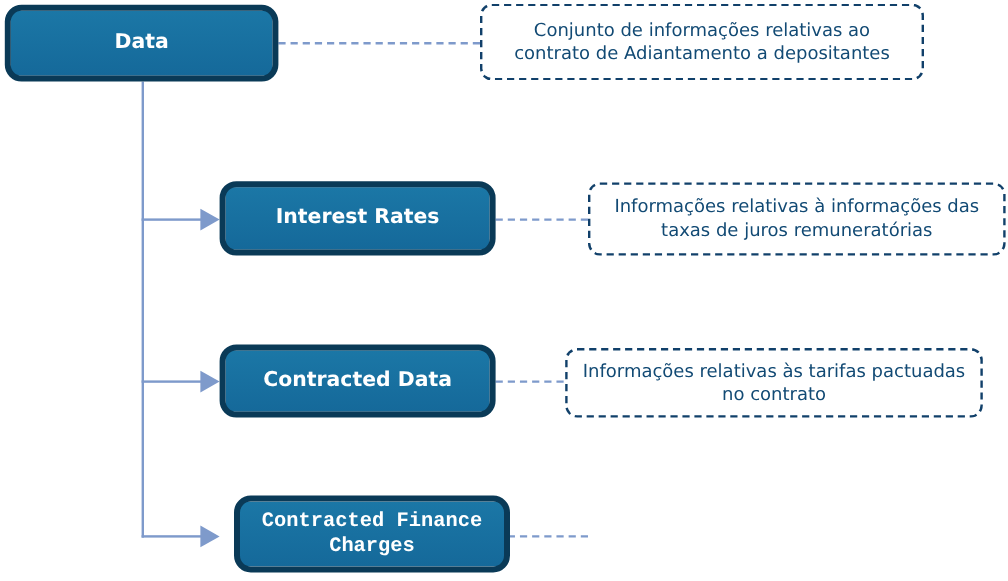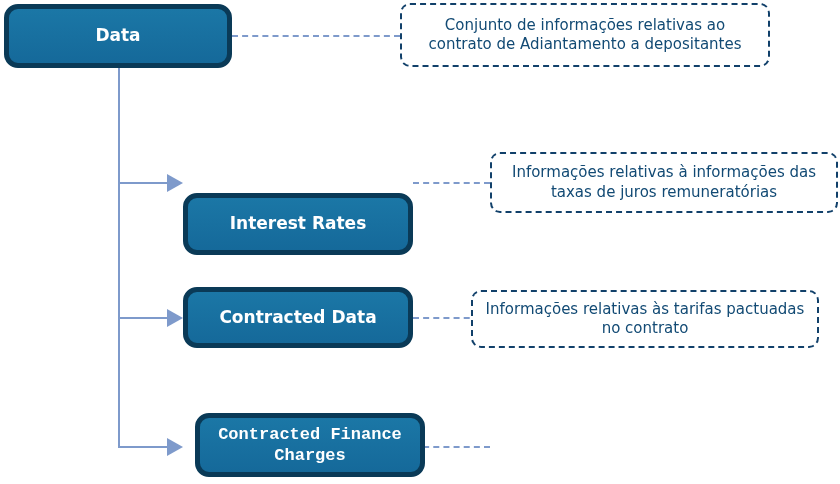--- a/index.html
+++ b/index.html
@@ -23,21 +23,21 @@
     font-size: 17px;
     font-weight: bold;
     display: flex;
     align-items: center;
     justify-content: center;
     text-align: center;
     line-height: 1.25;
     padding: 0 4px;
   }
   .node-data     { left: 4px;   top: 4px;   width: 228px; height: 64px; }
-  .node-rates    { left: 183px; top: 151px; width: 230px; height: 62px; margin-top: 42px; }
+  .node-rates    { left: 183px; top: 151px; width: 230px; height: 62px; }
   .node-fees     { left: 183px; top: 287px; width: 230px; height: 61px; }
   .node-charges  { left: 195px; top: 413px; width: 230px; height: 64px; font-family: Liberation Mono, monospace; }
 
   
   .note {
     position: absolute;
     box-sizing: border-box;
     border: 2px dashed #11406a;
     border-radius: 10px;
     color: #124a74;

